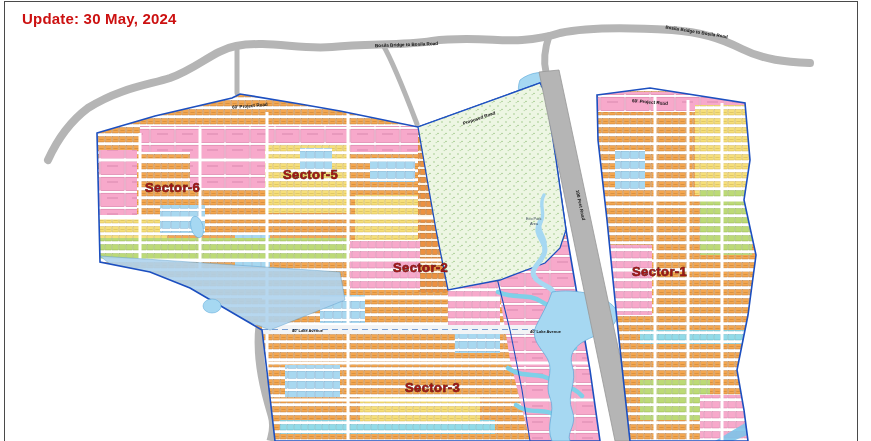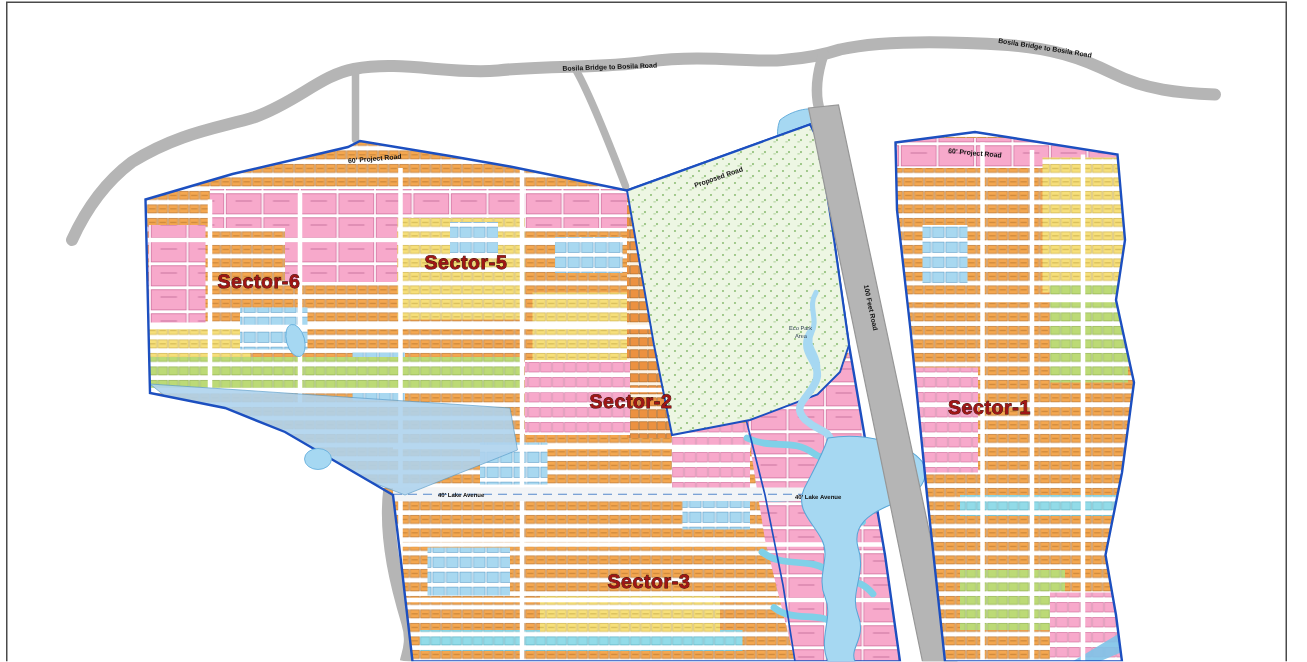--- a/index.html
+++ b/index.html
@@ -15,20 +15,21 @@
                 letter-spacing:.4px;}
   .road-label{font-family:"Liberation Sans",sans-serif;font-weight:bold;font-size:4.6px;
               fill:#111111;}
   .tiny-label{font-family:"Liberation Sans",sans-serif;font-size:3.8px;fill:#334455;}
 </style>
 </head>
 <body>
 
 <div id="stage">
 
+  <div id="update-label">Update: 30 May, 2024</div>
 
   <svg width="871" height="441" viewBox="0 0 871 441">
     <defs>
       <pattern id="pOrange" width="7" height="9" patternUnits="userSpaceOnUse">
         <rect width="7" height="9" fill="#ffffff"></rect>
         <rect x="0.5" y="1.6" width="6" height="5.4" fill="#f4a750" stroke="#b06820" stroke-width="0.4"></rect>
         <line x1="1.4" y1="4.3" x2="5.6" y2="4.3" stroke="#7a4512" stroke-width="0.5" opacity="0.55"></line>
       </pattern>
       <pattern id="pOrangeD" width="6" height="8" patternUnits="userSpaceOnUse">
         <rect width="6" height="8" fill="#fdf3e4"></rect>

